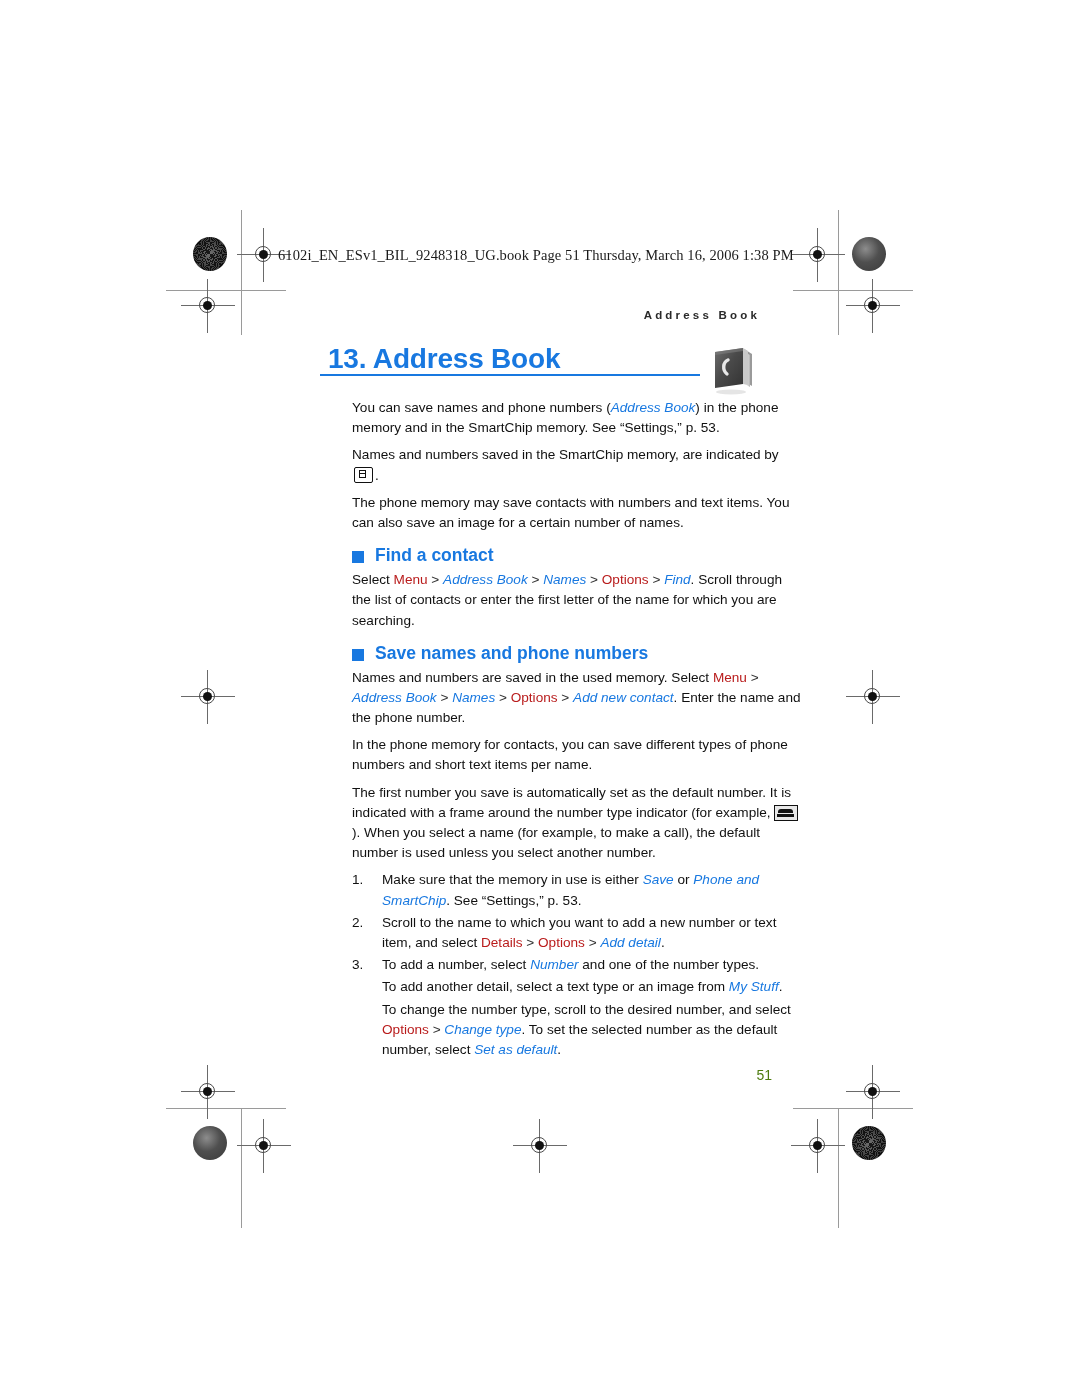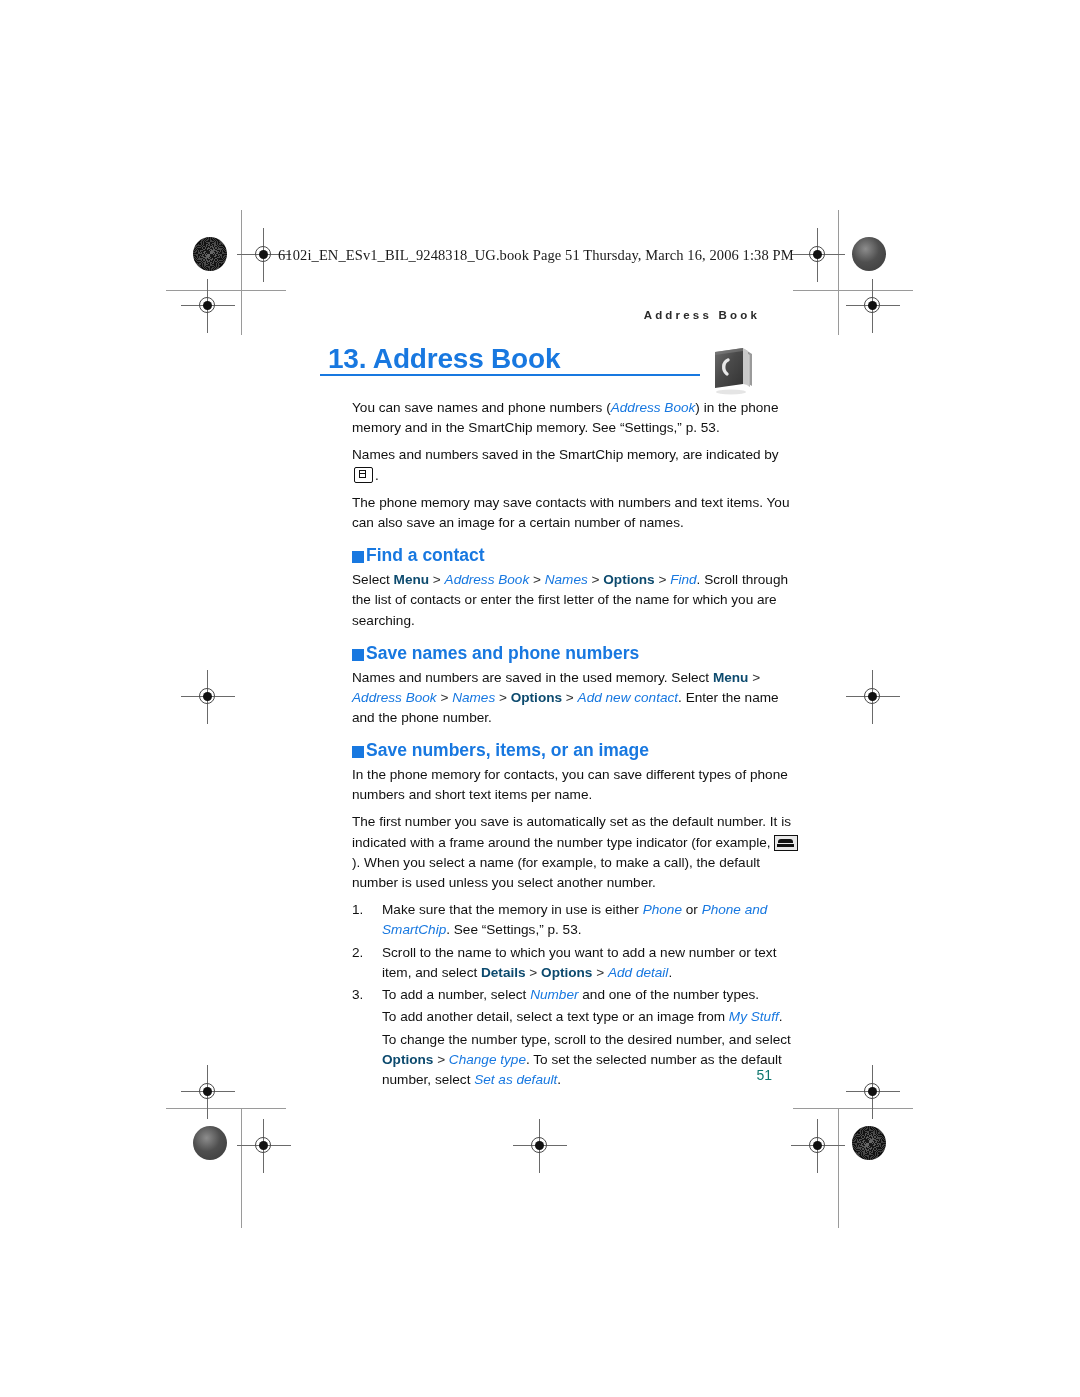--- a/index.html
+++ b/index.html
@@ -133,33 +133,33 @@
     left: 320px;
     top: 398px;
     width: 452px;
     color: #111;
     font-size: 13.6px;
     line-height: 20.2px;
     margin-left: 32px;
   }
 
   p { margin: 0 0 7px 0; }
-  .blue-b { color: #0c4a6e; font-weight: 700; }
+  .blue-b { color: #b91c1c; font-weight: 400; }
   .blue-i { color: #1878e0; font-style: italic; }
   .gt { color: #333; }
 
   h2.sec {
     margin: 12px 0 3px 0;
     font-size: 17.5px;
     font-weight: 700;
     color: #1878e0;
     line-height: 1.25;
     display: flex;
     align-items: center;
-    gap: 2px;
+    gap: 11px;
   }
   h2.sec .bullet {
     display: inline-block;
     width: 12px; height: 12px;
     background: #1878e0;
     flex: 0 0 auto;
     position: relative;
     top: 1px;
   }
 
@@ -229,21 +229,21 @@
     width: 22px;
     text-align: left;
   }
   ol.steps > li p { margin: 0 0 2px 0; }
 
   .page-number {
     position: absolute;
     right: 308px;
     top: 1067px;
     font-size: 14px;
-    color: #0f766e;
+    color: #4d7c0f;
     font-weight: 500;
   }
 </style>
 </head>
 <body>
 
 <div class="marks">
 
   <div class="guide v" style="left:241px; top:210px; height:125px;"></div>
   <div class="guide v" style="left:838px; top:210px; height:125px;"></div>
@@ -376,33 +376,29 @@
       <span>Find a contact</span>
     </h2>
     <p><span>Select </span><span class="blue-b">Menu</span><span class="gt"> &gt; </span><span class="blue-i">Address Book</span><span class="gt"> &gt; </span><span class="blue-i">Names</span><span class="gt"> &gt; </span><span class="blue-b">Options</span><span class="gt"> &gt; </span><span class="blue-i">Find</span><span>. Scroll through the list of contacts or enter the first letter of the name for which you are searching.</span></p>
 
     <h2 class="sec">
       <span class="bullet"></span>
       <span>Save names and phone numbers</span>
     </h2>
     <p><span>Names and numbers are saved in the used memory. Select </span><span class="blue-b">Menu</span><span class="gt"> &gt; </span><span class="blue-i">Address Book</span><span class="gt"> &gt; </span><span class="blue-i">Names</span><span class="gt"> &gt; </span><span class="blue-b">Options</span><span class="gt"> &gt; </span><span class="blue-i">Add new contact</span><span>. Enter the name and the phone number.</span></p>
 
-    <h2 class="sec">
-      <span class="bullet"></span>
-      <span>Save numbers, items, or an image</span>
-    </h2>
     <p>In the phone memory for contacts, you can save different types of phone numbers and short text items per name.</p>
     <p><span>The first number you save is automatically set as the default number. It is indicated with a frame around the number type indicator (for example,</span>
       <span class="phone-icon"><span class="hs"></span><span class="base"></span></span><span>). When you select a name (for example, to make a call), the default number is used unless you select another number.</span></p>
 
     <ol class="steps">
 
       <li>
         <span class="num">1.</span>
-        <p><span>Make sure that the memory in use is either </span><span class="blue-i">Phone</span><span> or </span><span class="blue-i">Phone and SmartChip</span><span>. See “Settings,” p. 53.</span></p>
+        <p><span>Make sure that the memory in use is either </span><span class="blue-i">Save</span><span> or </span><span class="blue-i">Phone and SmartChip</span><span>. See “Settings,” p. 53.</span></p>
       </li>
 
       <li>
         <span class="num">2.</span>
         <p><span>Scroll to the name to which you want to add a new number or text item, and select </span><span class="blue-b">Details</span><span class="gt"> &gt; </span><span class="blue-b">Options</span><span class="gt"> &gt; </span><span class="blue-i">Add detail</span><span>.</span></p>
       </li>
 
       <li>
         <span class="num">3.</span>
         <p><span>To add a number, select </span><span class="blue-i">Number</span><span> and one of the number types.</span></p>

